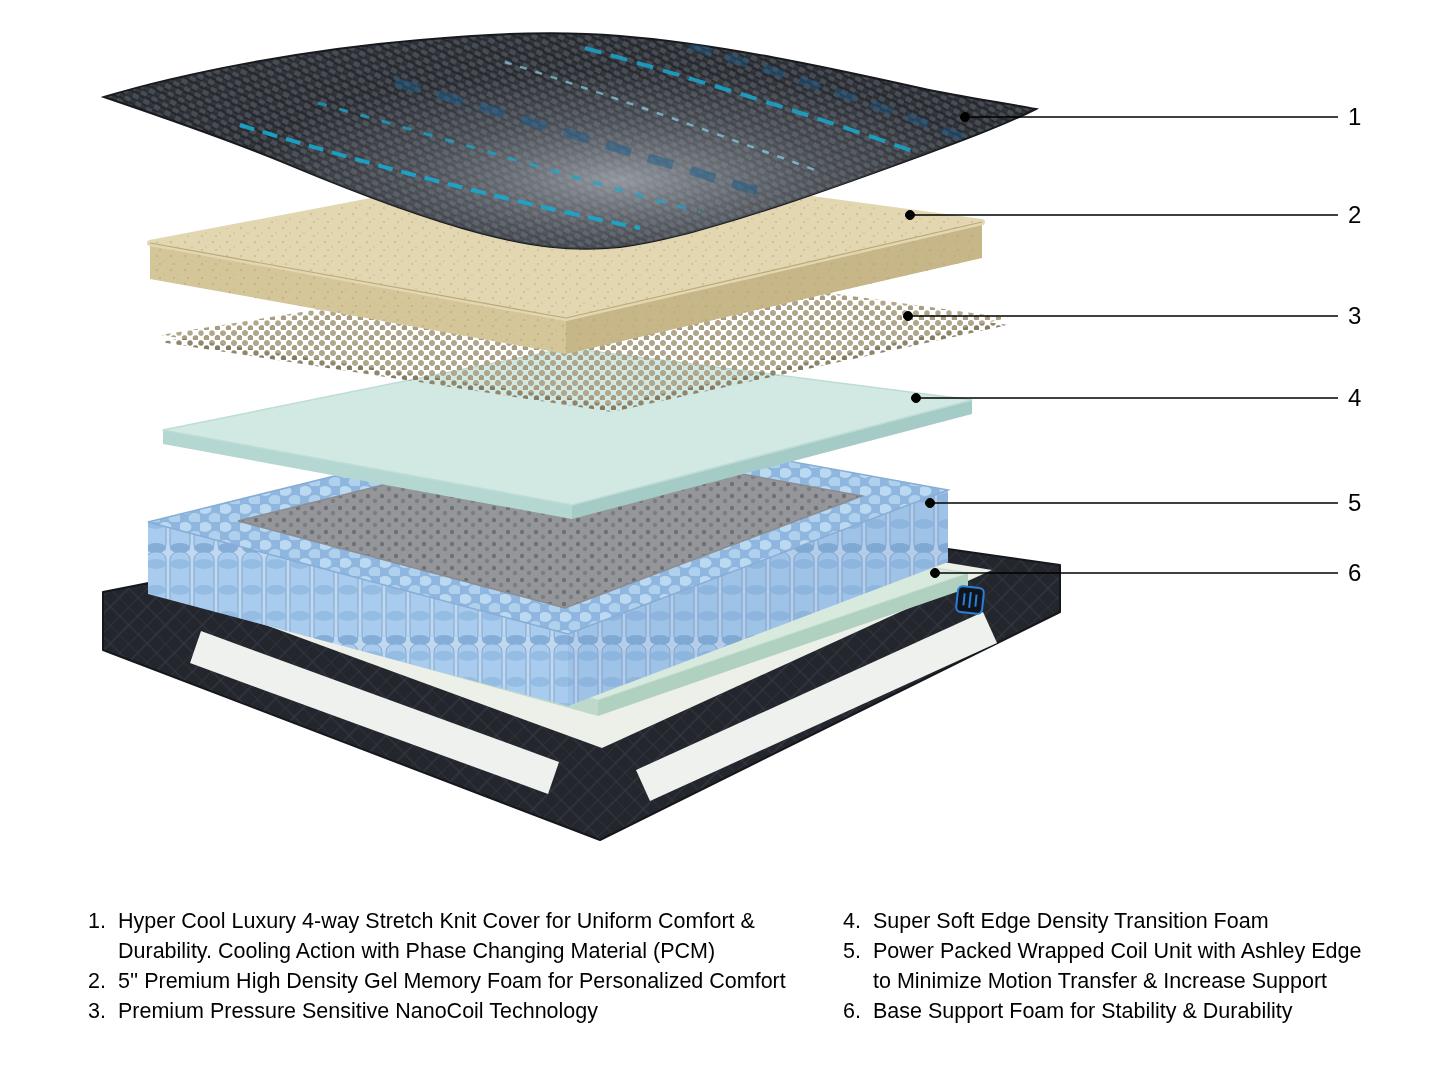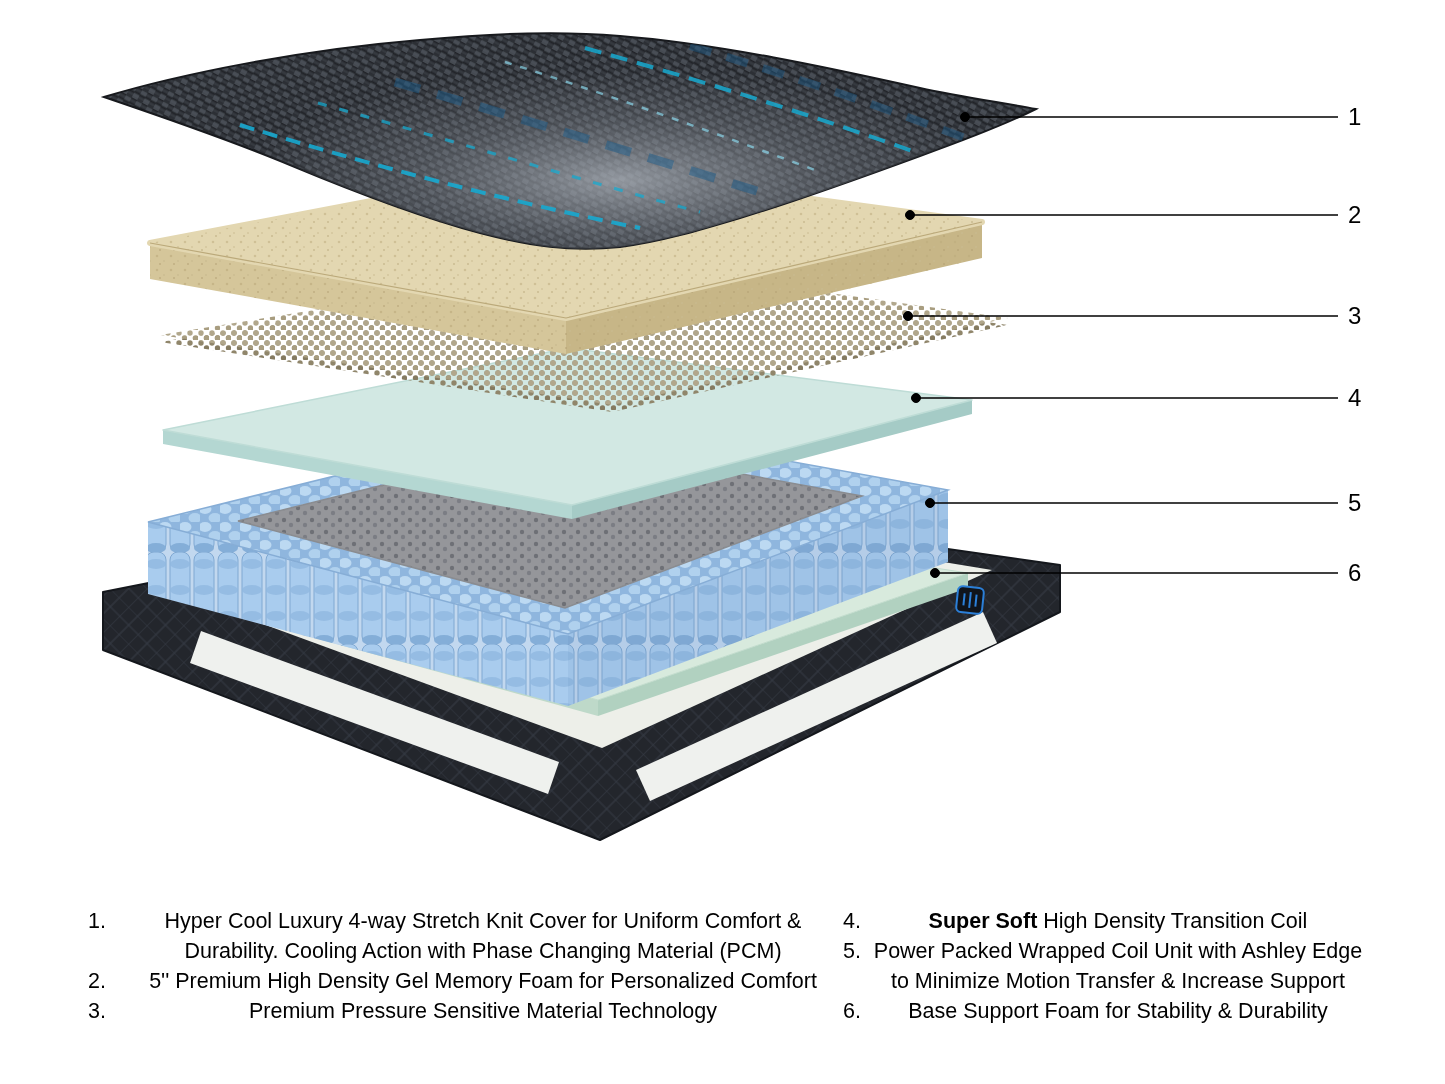--- a/index.html
+++ b/index.html
@@ -6,22 +6,22 @@
   html,body { width:1445px; height:1084px; background:#ffffff;
               font-family:"Liberation Sans", sans-serif; color:#000; }
   .stage { position:relative; width:1445px; height:1084px; overflow:hidden; background:#fff; }
   .diagram-svg { position:absolute; left:0; top:0; }
   .co-num { position:absolute; font-size:24px; line-height:24px; color:#000; }
   .legend { position:absolute; top:906px; font-size:21.5px; line-height:30px; }
   .legend-left  { left:88px;  width:760px; }
   .legend-right { left:843px; width:520px; }
   .l-item { display:flex; align-items:flex-start; }
   .l-num  { flex:0 0 30px; }
-  .l-text { flex:1;text-align:center; }
-  .l-text b { font-weight:bold; }
+  .l-text { flex:1; }
+  .l-text b { font-weight:normal; }
 </style>
 </head>
 <body>
 
 <div class="stage">
 
   <svg class="diagram-svg" width="1445" height="880" viewBox="0 0 1445 880">
     <defs>
       <path id="coverShape" d="M104,97
         C 180,74 300,50 420,40
@@ -183,28 +183,28 @@
     <div class="l-item">
       <span class="l-num">1.</span>
       <span class="l-text">Hyper Cool Luxury 4-way Stretch Knit Cover for Uniform Comfort &amp; Durability. Cooling Action with Phase Changing Material (PCM)</span>
     </div>
     <div class="l-item">
       <span class="l-num">2.</span>
       <span class="l-text">5'' Premium High Density Gel Memory Foam for Personalized Comfort</span>
     </div>
     <div class="l-item">
       <span class="l-num">3.</span>
-      <span class="l-text">Premium Pressure Sensitive Material Technology</span>
+      <span class="l-text">Premium Pressure Sensitive NanoCoil Technology</span>
     </div>
   </div>
 
   <div class="legend legend-right">
     <div class="l-item">
       <span class="l-num">4.</span>
-      <span class="l-text"><b>Super Soft</b><span> High Density Transition Coil</span></span>
+      <span class="l-text"><b>Super Soft</b><span> Edge Density Transition Foam</span></span>
     </div>
     <div class="l-item">
       <span class="l-num">5.</span>
       <span class="l-text">Power Packed Wrapped Coil Unit with Ashley Edge to Minimize Motion Transfer &amp; Increase Support</span>
     </div>
     <div class="l-item">
       <span class="l-num">6.</span>
       <span class="l-text">Base Support Foam for Stability &amp; Durability</span>
     </div>
   </div>

